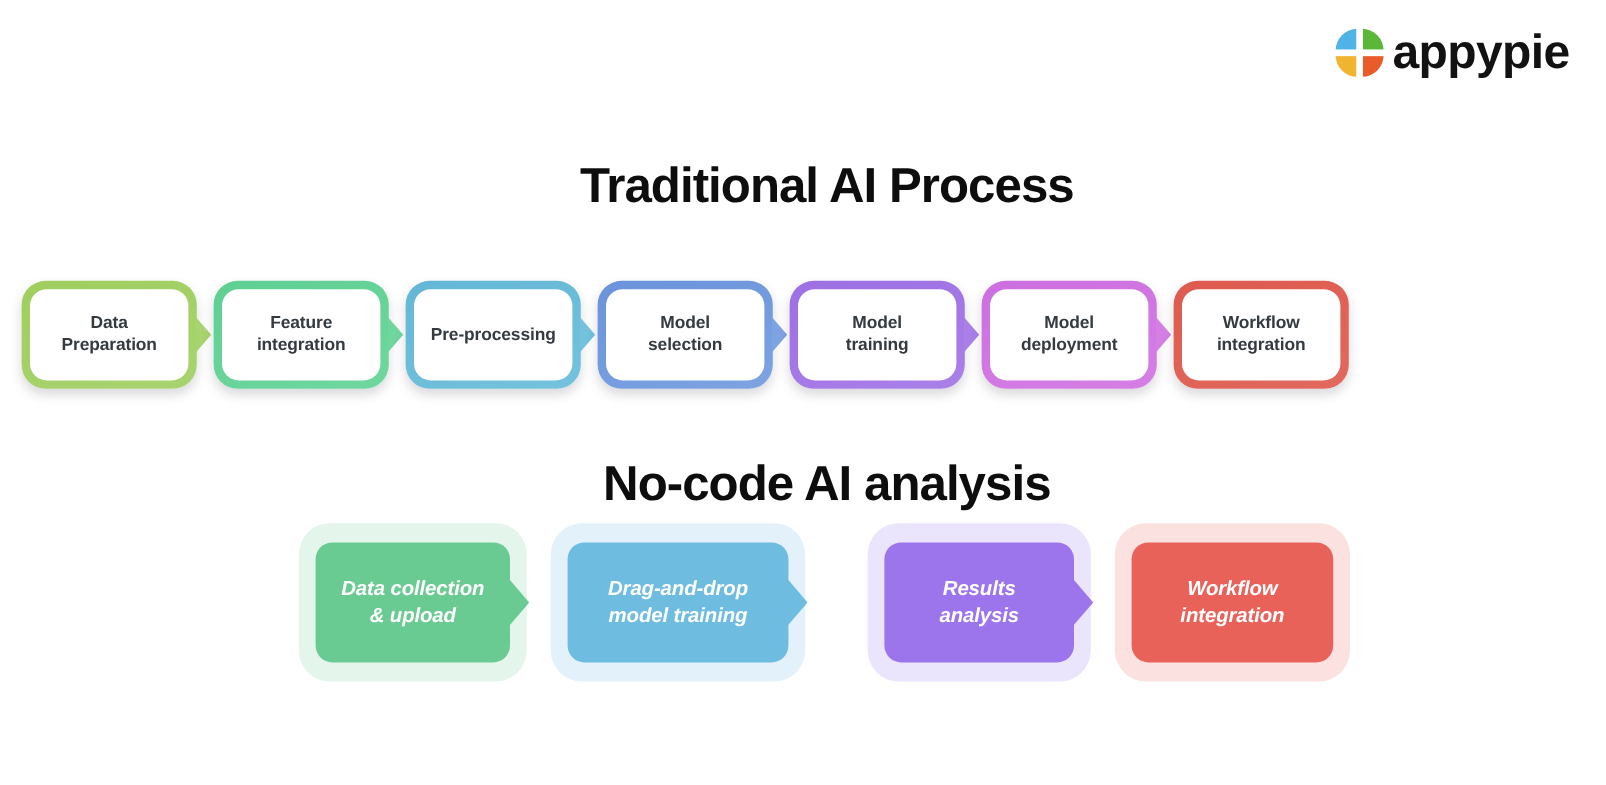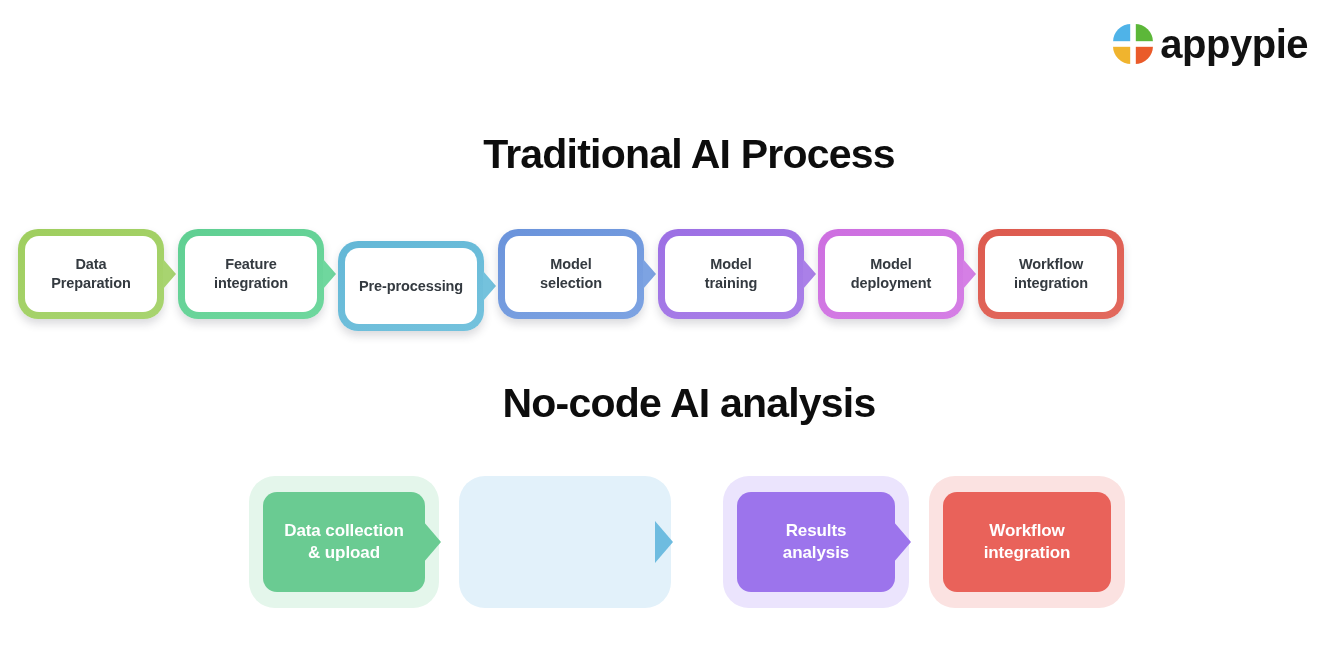--- a/index.html
+++ b/index.html
@@ -53,21 +53,21 @@
     line-height: 1;
     padding-left: 20px;
   }
   #title-traditional { top: 134px; }
   #title-nocode { top: 383px; }
 
   
   .flow-row {
     position: absolute;
     display: flex;
-    align-items: center;
+    align-items: flex-end;
   }
 
   
   #row-traditional {
     top: 224px;
     left: 18px;
     width: 1302px;
     height: 100px;
     justify-content: flex-start;
   }
@@ -109,24 +109,25 @@
     top: 50%;
     left: 100%;
     transform: translate(-1px, -50%);
     width: 13px;
     height: 30px;
     clip-path: polygon(0 0, 100% 50%, 0 100%);
   }
 
   
   #row-nocode {
-    top: 476px;
+    top: 436px;
     left: 249px;
     width: 840px;
     height: 132px;
+    font-style: italic;
   }
   .step-filled {
     position: relative;
     height: 132px;
     border-radius: 26px;
     padding: 16px 14px;
     box-sizing: border-box;
     flex: 0 0 auto;
     margin-right: 20px;
     display: flex;
@@ -239,20 +240,24 @@
 
 <div class="flow-row" id="row-nocode">
     <div class="step-filled" style="width: 190px; background: rgb(228, 246, 235);">
       <div class="inner" style="background: rgb(106, 203, 146);">
         <div class="label">Data collection
 &amp; upload</div>
       </div>
       <span class="chev" style="background: rgb(106, 203, 146);"></span>
     </div>
     <div class="step-filled" style="width: 212px; background: rgb(226, 241, 250);">
+      <div class="inner" style="background: rgb(110, 188, 224);">
+        <div class="label">Drag-and-drop
+model training</div>
+      </div>
       <span class="chev" style="background: rgb(110, 188, 224);"></span>
     </div>
     <div class="step-filled" style="width: 186px; background: rgb(235, 228, 253); margin-left: 32px;">
       <div class="inner" style="background: rgb(156, 116, 236);">
         <div class="label">Results
 analysis</div>
       </div>
       <span class="chev" style="background: rgb(156, 116, 236);"></span>
     </div>
     <div class="step-filled" style="width: 196px; background: rgb(251, 226, 225);">

